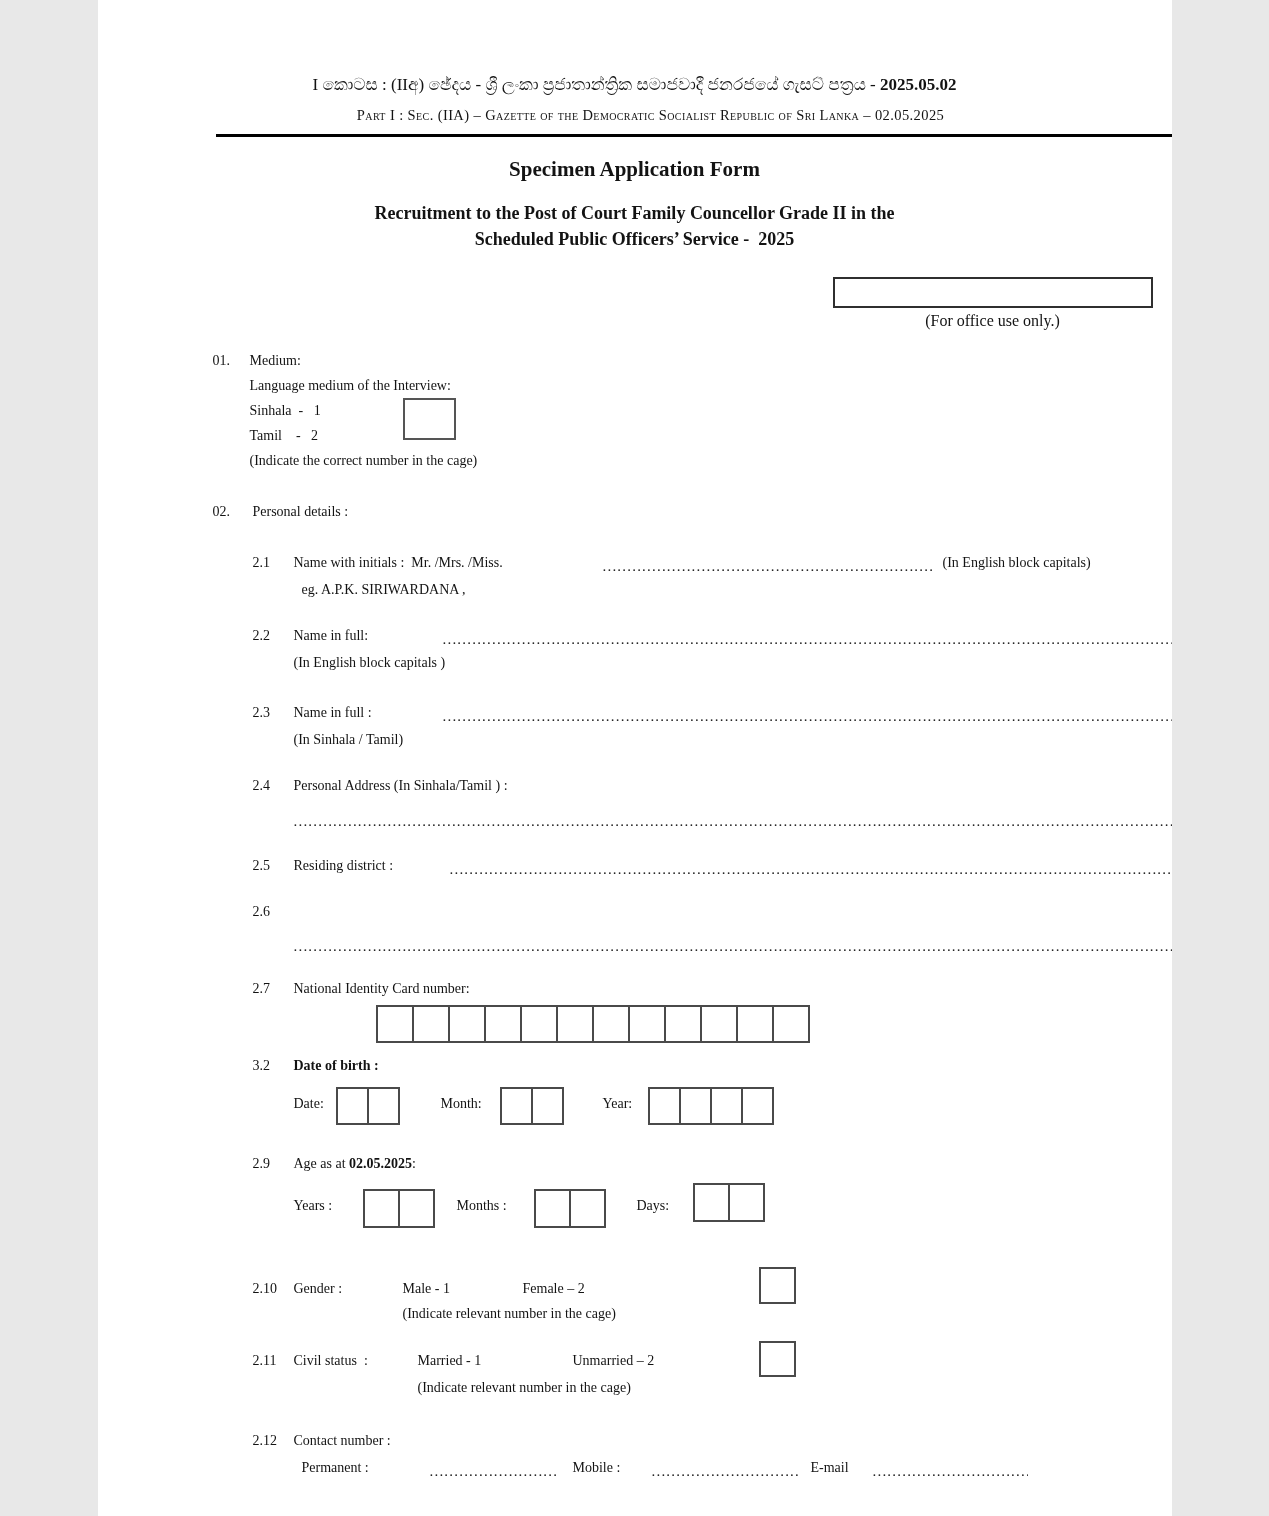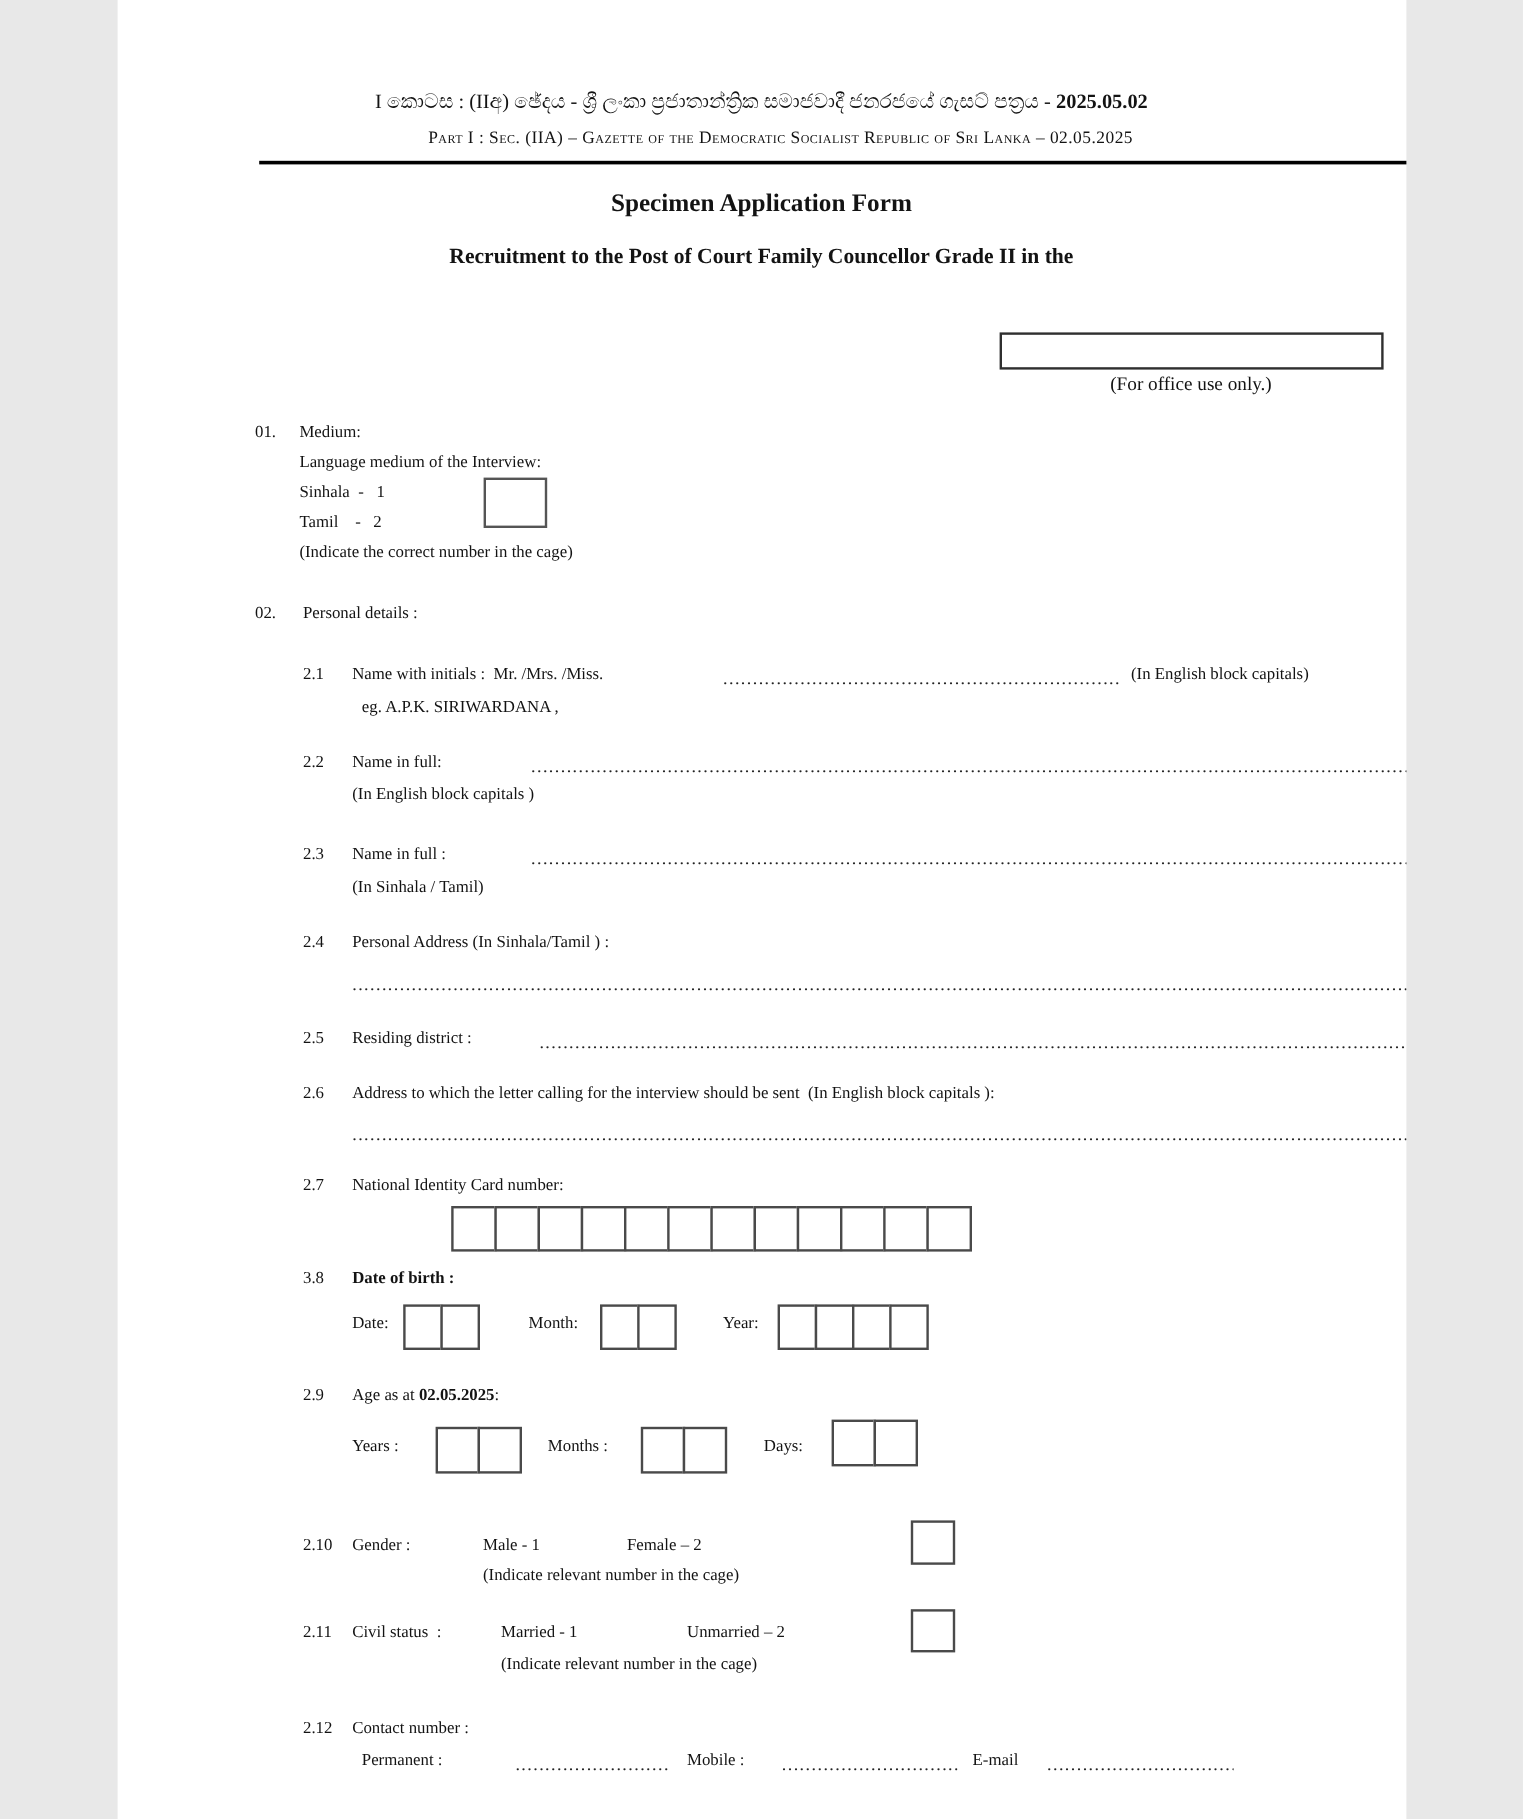--- a/index.html
+++ b/index.html
@@ -26,20 +26,21 @@
 
 <div id="page">
 
   <div class="t center" style="top:74px;font-size:17px;"><span>I කොටස : (IIඅ) ඡේදය - ශ්‍රී ලංකා ප්‍රජාතාන්ත්‍රික සමාජවාදී ජනරජයේ ගැසට් පත්‍රය - </span><span class="bold">2025.05.02</span></div>
   <div class="t" style="left:1106px;top:78px;font-size:19px;">715</div>
   <div class="t center smallcaps" style="top:106px;font-size:14.5px;">Part I : Sec. (IIA) – Gazette of the Democratic Socialist Republic of Sri Lanka – 02.05.2025</div>
   <div class="rule" style="left:118px;top:134px;width:1034px;height:3px;"></div>
 
   <div class="t center bold" style="top:156px;font-size:21px;">Specimen Application Form</div>
   <div class="t center bold" style="top:202px;font-size:18px;">Recruitment to the Post of Court Family Councellor Grade II in the</div>
+  <div class="t center bold" style="top:228px;font-size:18px;">Scheduled Public Officers’ Service -  2025</div>
 
   <div class="box" style="left:735px;top:277px;width:320px;height:31px;border-width:2px;"></div>
   <div class="t" style="left:735px;top:311px;width:320px;text-align:center;font-size:16px;">(For office use only.)</div>
 
   <div class="t" style="left:115px;top:352px;">01.</div>
   <div class="t" style="left:152px;top:352px;">Medium:</div>
   <div class="t" style="left:152px;top:377px;">Language medium of the Interview:</div>
   <div class="t" style="left:152px;top:402px;">Sinhala  -   1</div>
   <div class="box" style="left:305px;top:398px;width:53px;height:42px;border-color:#555;"></div>
   <div class="t" style="left:152px;top:427px;">Tamil    -   2</div>
@@ -66,41 +67,40 @@
 
   <div class="t" style="left:155px;top:777px;">2.4</div>
   <div class="t" style="left:196px;top:777px;">Personal Address (In Sinhala/Tamil ) :</div>
   <div class="dots" style="left:196px;top:812px;width:889px;"></div>
 
   <div class="t" style="left:155px;top:857px;">2.5</div>
   <div class="t" style="left:196px;top:857px;">Residing district : </div>
   <div class="dots" style="left:352px;top:860px;width:733px;"></div>
 
   <div class="t" style="left:155px;top:903px;">2.6</div>
-  <div class="t" style="left:196px;top:903px;">Address to which the letter calling for the interview should be sent  (In English block capitals ):</div>
   <div class="dots" style="left:196px;top:937px;width:889px;"></div>
 
   <div class="t" style="left:155px;top:980px;">2.7</div>
   <div class="t" style="left:196px;top:980px;">National Identity Card number:</div>
   <div class="cellrow" style="left:278px;top:1005px;">
       <div class="cell nic-cell"></div>
       <div class="cell nic-cell"></div>
       <div class="cell nic-cell"></div>
       <div class="cell nic-cell"></div>
       <div class="cell nic-cell"></div>
       <div class="cell nic-cell"></div>
       <div class="cell nic-cell"></div>
       <div class="cell nic-cell"></div>
       <div class="cell nic-cell"></div>
       <div class="cell nic-cell"></div>
       <div class="cell nic-cell"></div>
       <div class="cell nic-cell"></div>
     </div>
 
-  <div class="t" style="left:155px;top:1057px;">3.8</div>
+  <div class="t" style="left:155px;top:1057px;">3.2</div>
   <div class="t" style="left:196px;top:1057px;font-weight:bold;">Date of birth :</div>
   <div class="t" style="left:196px;top:1095px;">Date:</div>
   <div class="cellrow" style="left:238px;top:1087px;">
     <div class="cell dob-cell"></div>
     <div class="cell dob-cell"></div>
   </div>
   <div class="t" style="left:343px;top:1095px;">Month:</div>
   <div class="cellrow" style="left:402px;top:1087px;">
     <div class="cell dob-cell"></div>
     <div class="cell dob-cell"></div>

